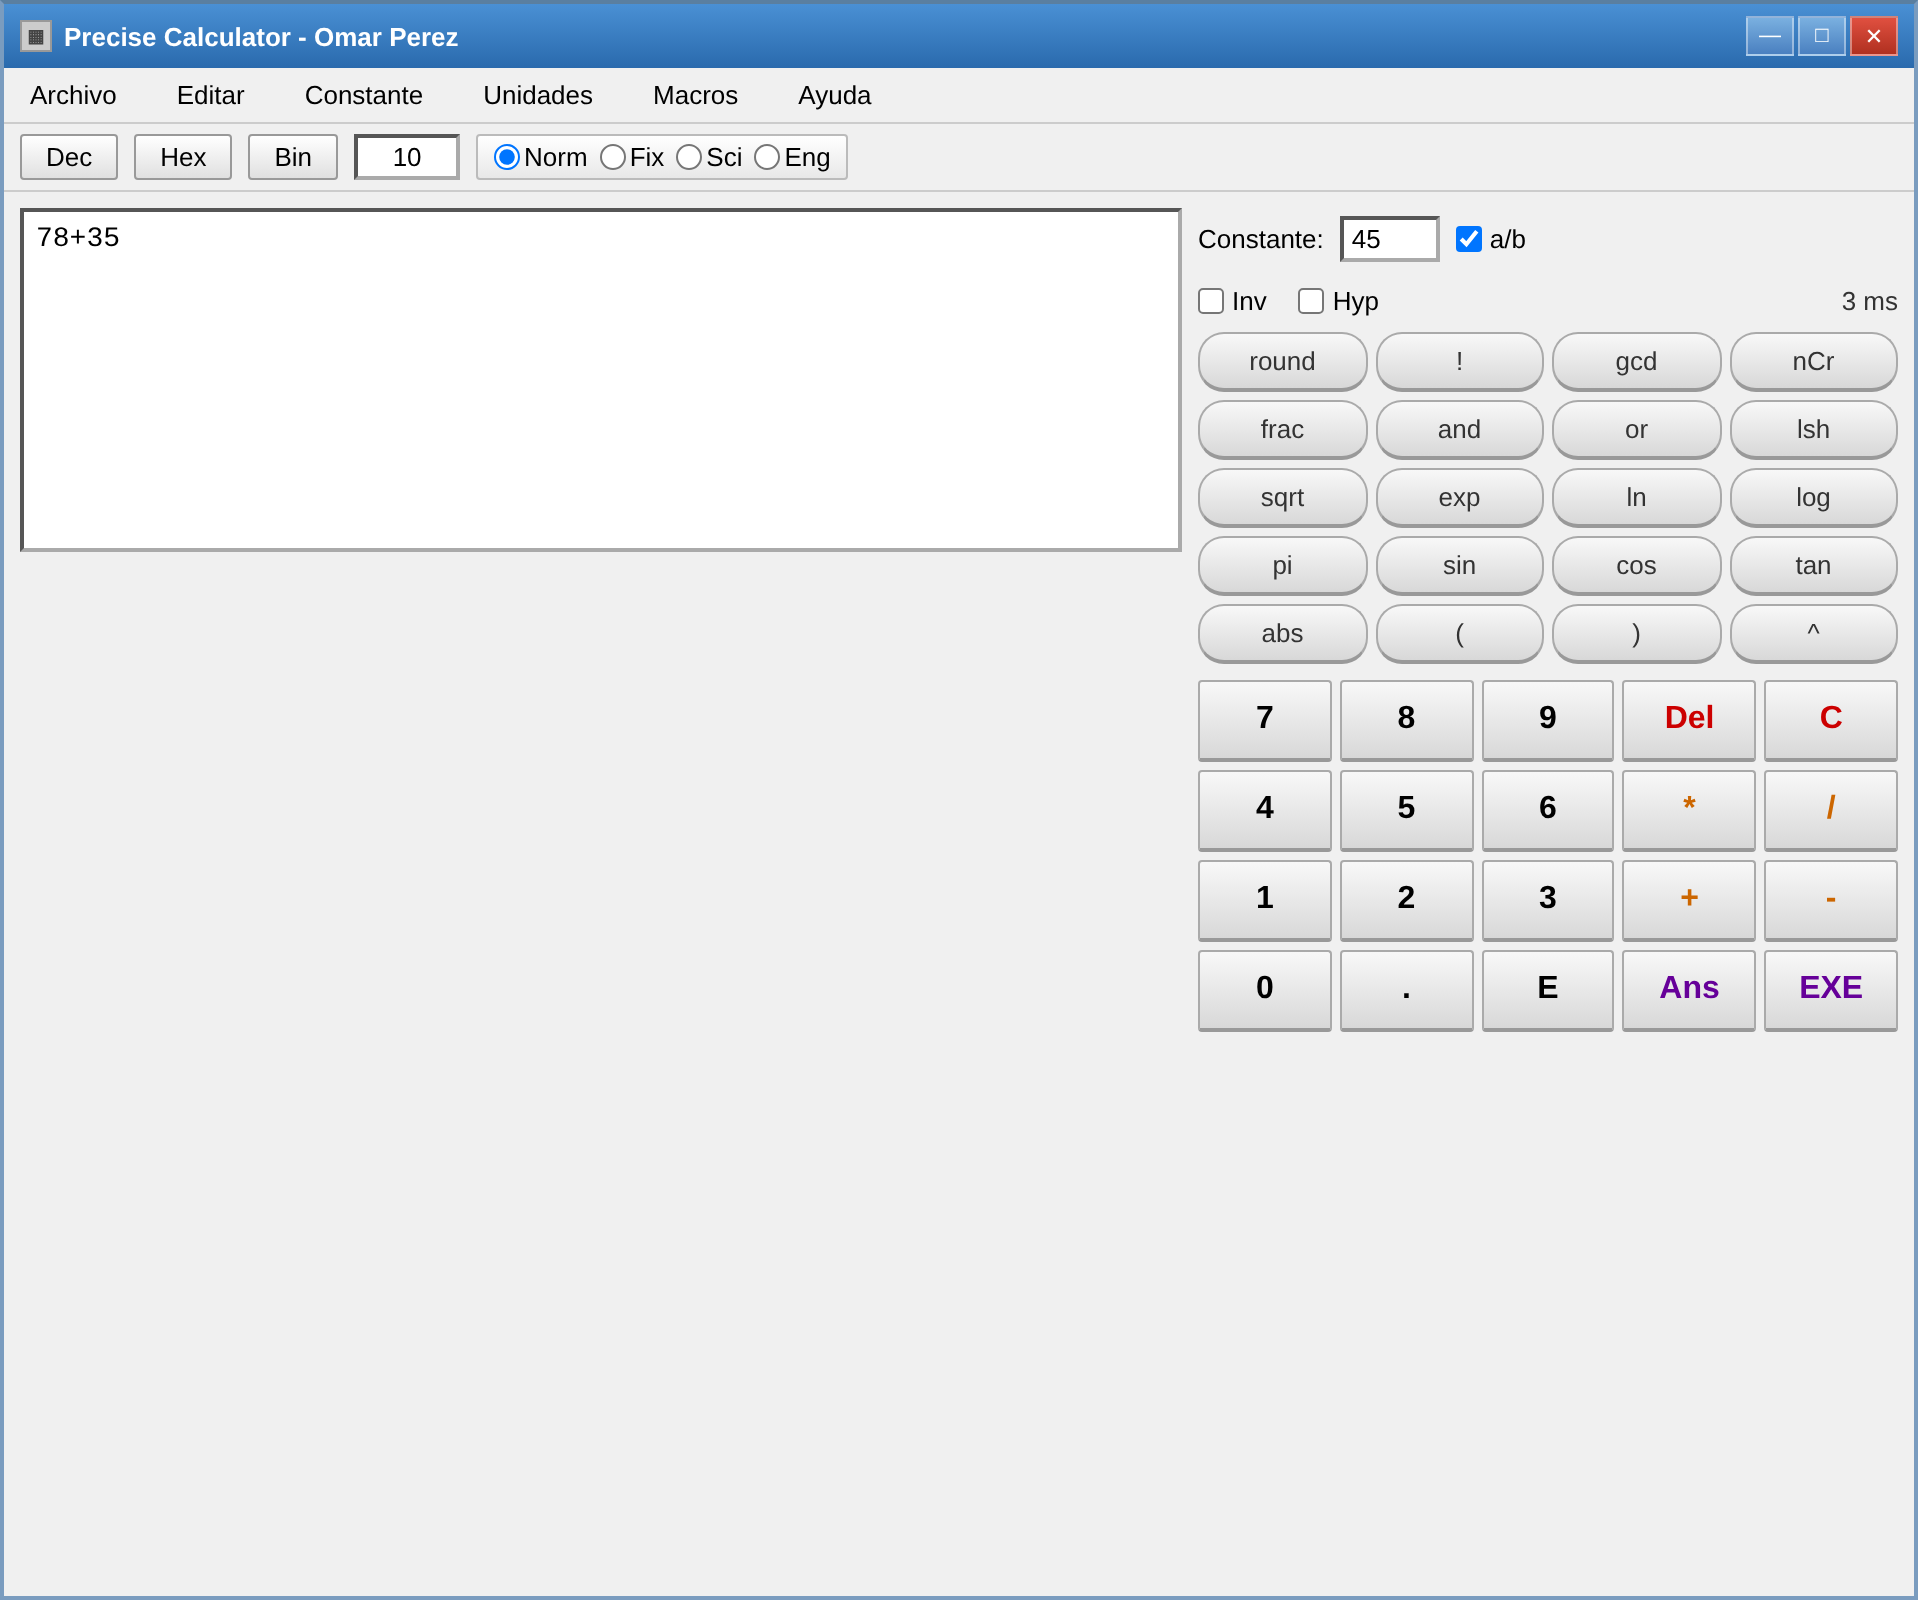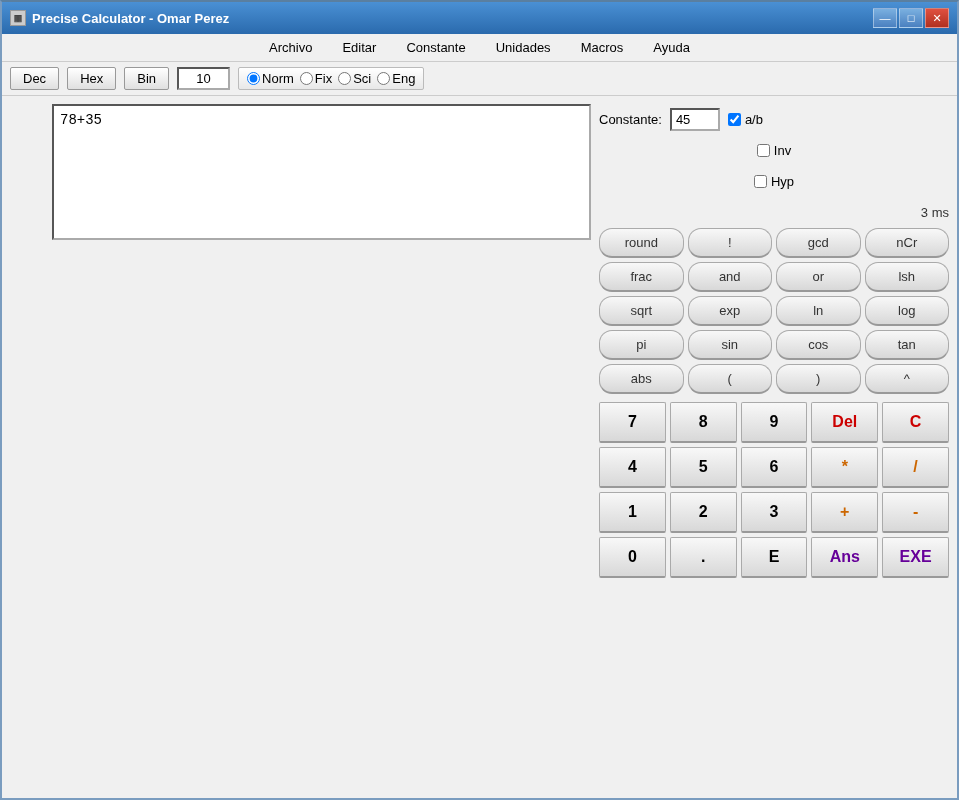--- a/index.html
+++ b/index.html
@@ -66,21 +66,20 @@
     }
     .title-btn.close {
       background: linear-gradient(to bottom, #e05040, #b03020);
     }
     .menu-bar {
       background: #f0f0f0;
       border-bottom: 1px solid #ccc;
       display: flex;
       padding: 2px 4px;
       gap: 12px;
-      justify-content: center;
     }
     .menu-item {
       padding: 3px 8px;
       cursor: pointer;
       font-size: 13px;
       color: #000;
       border: 1px solid transparent;
     }
     .toolbar {
       background: #f0f0f0;
@@ -143,22 +142,21 @@
     .text-area {
       border: 2px inset #aaa;
       background: white;
       padding: 6px;
       font-size: 14px;
       color: #000;
       resize: none;
       font-family: 'Courier New', monospace;
     }
     .input-area {
-      height: 136px;
-      margin-left: 42px;
+      height: 172px;
     }
     .output-area {
       flex: 1;
     }
     .right-panel {
       width: 350px;
       display: flex;
       flex-direction: column;
       gap: 6px;
     }
@@ -182,21 +180,20 @@
       display: flex;
       align-items: center;
       gap: 4px;
       font-size: 13px;
     }
     .inv-hyp-row {
       display: flex;
       align-items: center;
       gap: 16px;
       padding: 2px 0;
-      flex-direction: column;
     }
     .check-label {
       display: flex;
       align-items: center;
       gap: 4px;
       font-size: 13px;
       cursor: pointer;
     }
     .ms-label {
       margin-left: auto;

